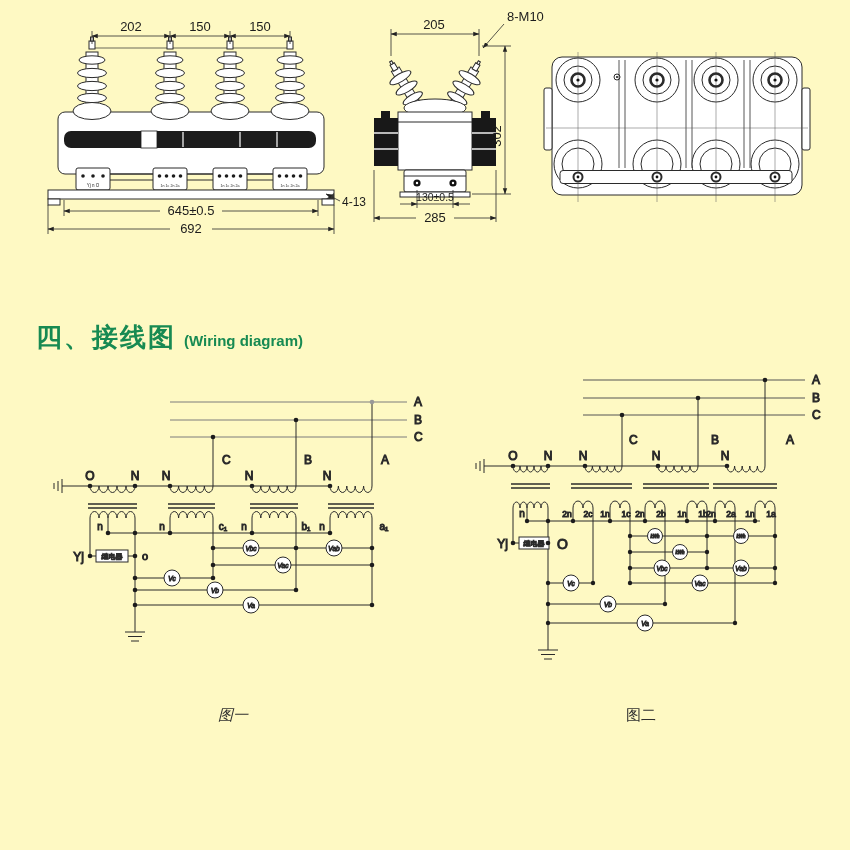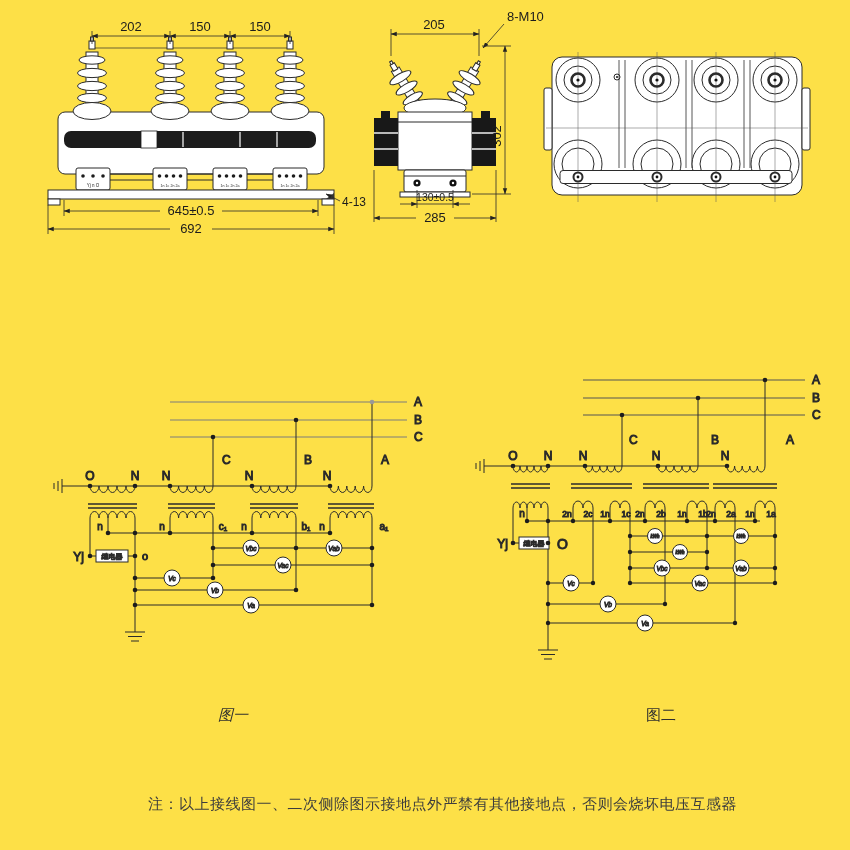--- a/index.html
+++ b/index.html
@@ -1,25 +1,25 @@
 <!DOCTYPE html>
 <html><head>
 <meta charset="utf-8">
 <style>
   html,body{margin:0;padding:0;background:#fff;}
-  #page{position:relative;width:850px;height:850px;background:#fde047;overflow:hidden;
+  #page{position:relative;width:850px;height:850px;background:#fef9c3;overflow:hidden;
         font-family:"Liberation Sans", sans-serif;color:#222;}
   svg{position:absolute;overflow:visible;}
   svg text{font-family:"Liberation Sans", sans-serif;fill:#1c1c1c;}
   .heading{position:absolute;left:36px;top:320px;white-space:nowrap;}
   .heading .cn{font-size:26px;font-weight:bold;letter-spacing:2px;}
   .heading .en{font-size:15px;font-weight:bold;margin-left:8px;}
   .caption{position:absolute;font-size:15px;color:#2e2e2e;}
   #cap1{left:218px;top:706px;font-style:italic;}
-  #cap2{left:646px;top:706px;}
+  #cap2{left:626px;top:706px;}
   .note{position:absolute;left:148px;top:795px;font-size:15px;color:#3d3d3d;letter-spacing:0.5px;}
 </style>
 </head>
 <body>
 
 <div id="page">
 
 <svg style="left:0;top:0" width="850" height="270" viewBox="0 0 850 270">
   <defs>
     <marker id="ar" viewBox="0 0 10 10" refX="9" refY="5" markerWidth="8" markerHeight="8" orient="auto-start-reverse">
@@ -273,20 +273,23 @@
             <circle cx="716" cy="177" r="1.4" fill="#111" stroke="none"></circle>
         <circle cx="775" cy="177" r="4.5" stroke-width="2" fill="#fff"></circle>
             <circle cx="775" cy="177" r="1.4" fill="#111" stroke="none"></circle>
         <circle cx="617" cy="77" r="3"></circle>
             <circle cx="617" cy="77" r="1" fill="#111" stroke="none"></circle>
       </g>
     </g>
   </g>
 </svg>
 
+<div class="heading">
+  <span class="cn" style="color:#178a52;">四、接线图</span><span class="en" style="color:#178a52;">(Wiring diagram)</span>
+</div>
 
 <svg style="left:30px;top:385px" width="420" height="290" viewBox="30 385 420 290">
   <g stroke="#2b2b2b" stroke-width="1" fill="none">
 
     <g stroke="#7c7c7c">
       <line x1="170" y1="402" x2="407" y2="402"></line>
       <line x1="170" y1="420" x2="407" y2="420"></line>
       <line x1="170" y1="437" x2="407" y2="437"></line>
     </g>
     <text x="414" y="406" font-size="12">A</text>
@@ -614,15 +617,14 @@
     <g>
       <line x1="538" y1="650" x2="558" y2="650"></line>
           <line x1="541" y1="654.5" x2="555" y2="654.5"></line>
           <line x1="544" y1="659" x2="552" y2="659"></line>
     </g>
   </g>
 </svg>
 
 <div id="cap1" class="caption">图一</div>
 <div id="cap2" class="caption">图二</div>
-<div class="note">注：以上接线图一、二次侧除图示接地点外严禁有其他接地点，否则会烧坏电压互感器</div>
 
 </div>
 
 </body></html>

